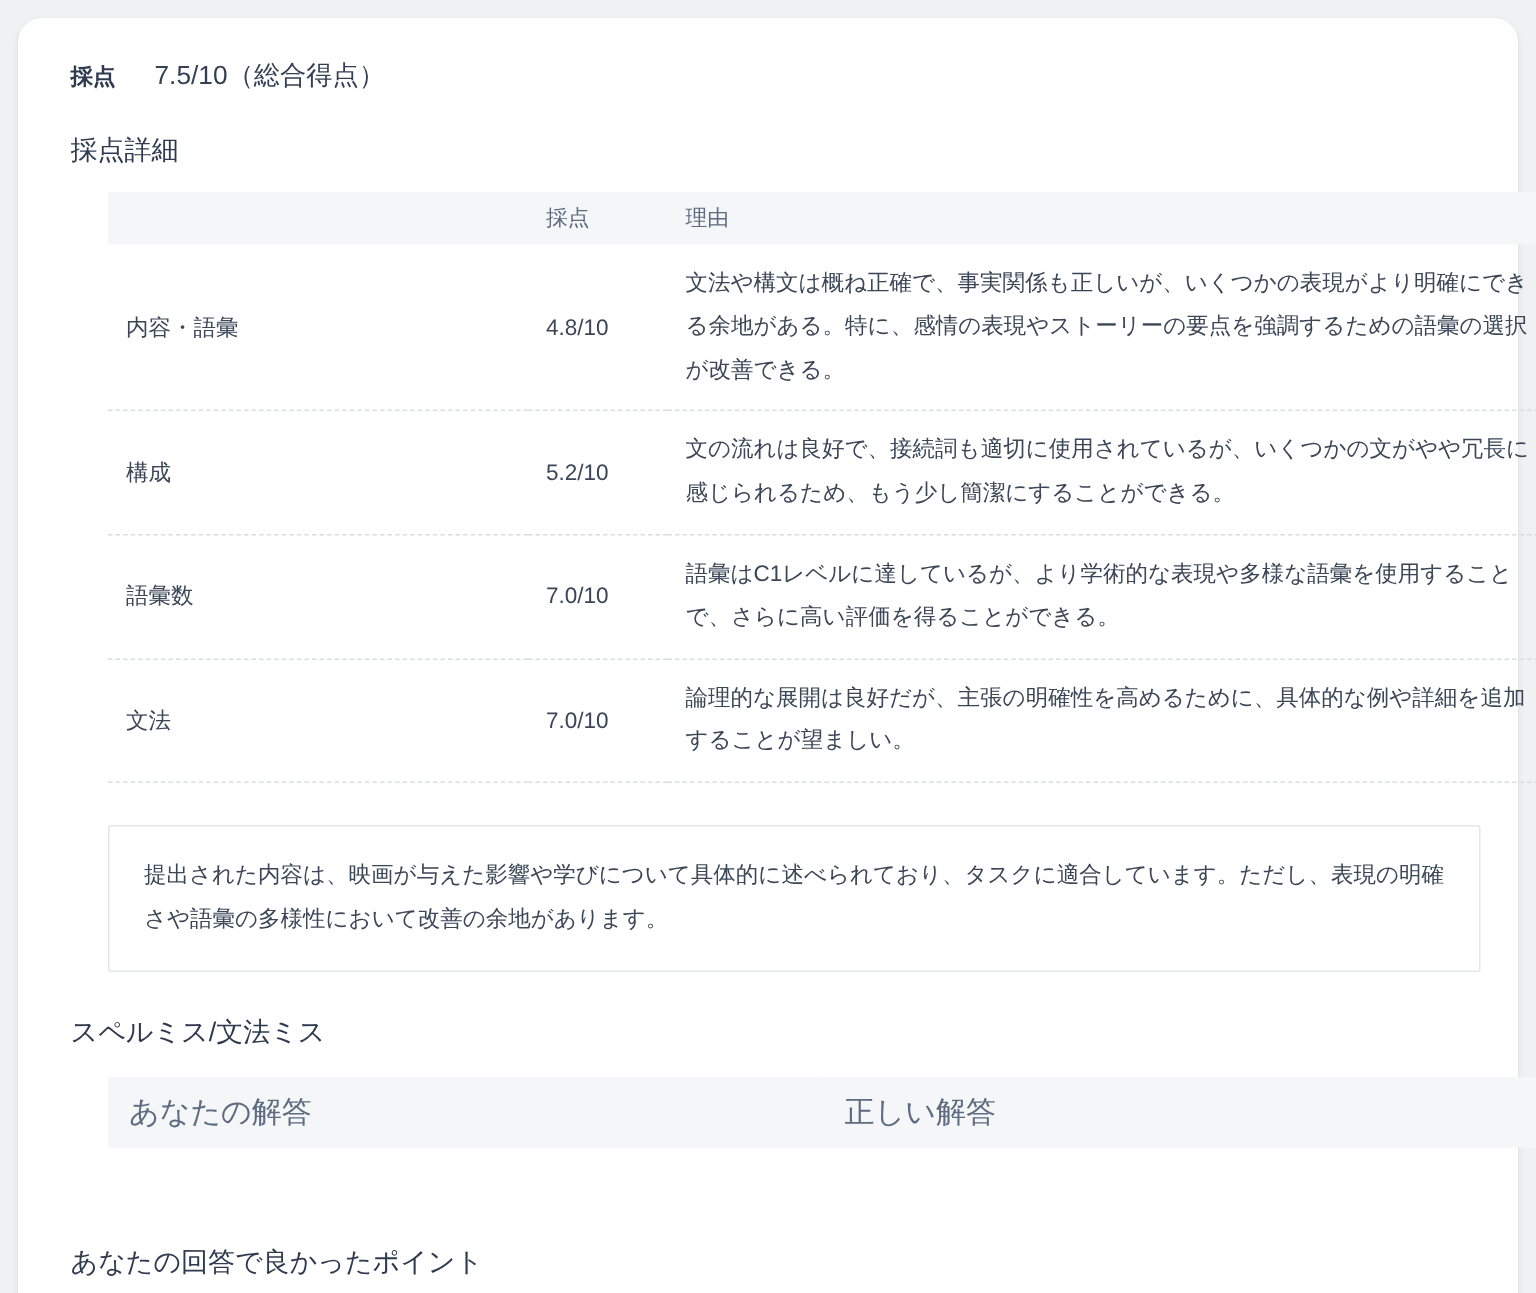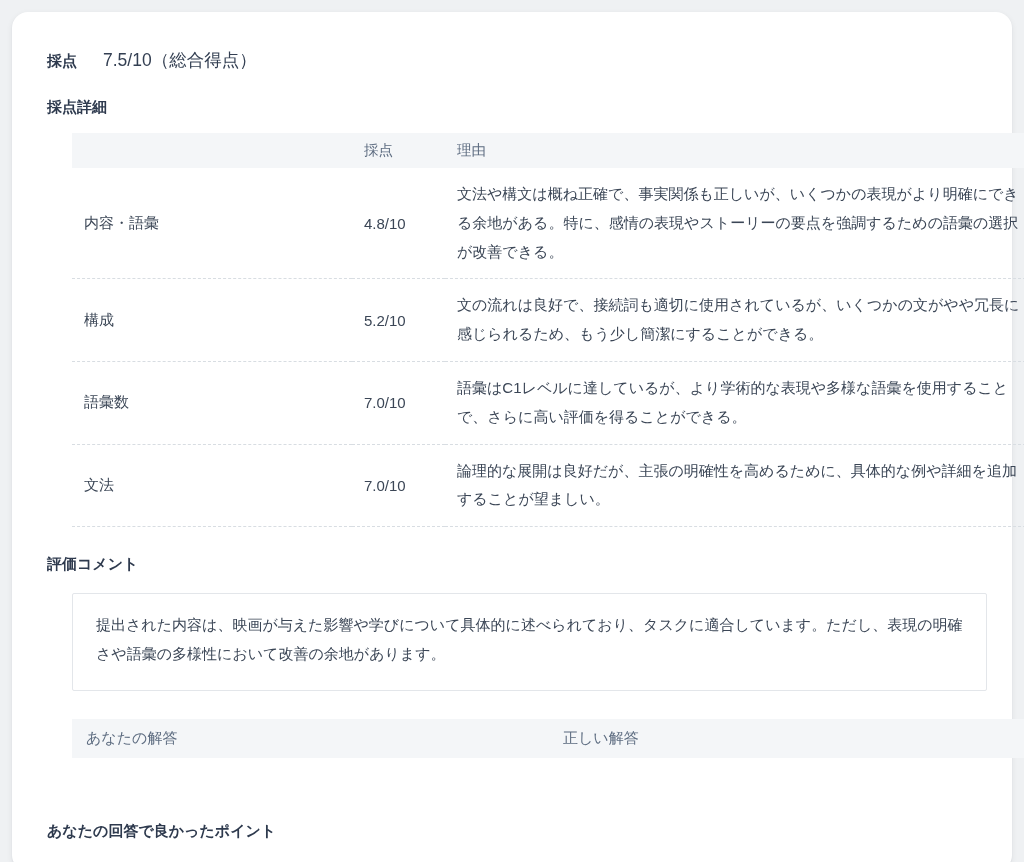--- a/index.html
+++ b/index.html
@@ -29,26 +29,25 @@
     margin: 0 0 26px 12px;
   }
   .score-label {
     font-weight: bold;
     font-size: 15px;
     color: #2e3a4e;
   }
   .score-value {
     font-size: 17.5px;
     color: #333f52;
-    margin-top: 10px;
   }
   
   .section-heading {
-    font-weight: bold;
-    font-size: 15px;
+    font-weight: normal;
+    font-size: 18px;
     color: #2e3a4e;
     margin: 0 0 0 12px;
   }
   
   .indent { margin-left: 37px; margin-right: 2px; }
   table { border-collapse: collapse; width: 100%; }
   .detail-table { margin-top: 16px; margin-bottom: 28px; }
   .detail-table thead th {
     background: #f4f6f8;
     text-align: left;
@@ -71,29 +70,28 @@
   .comment-box {
     border: 1px solid #e3e6ea;
     border-radius: 2px;
     background: #ffffff;
     padding: 19px 23px;
     font-size: 15px;
     line-height: 1.92;
     color: #3b4656;
     margin-top: 19px;
     margin-bottom: 28px;
-    font-family: Liberation Mono, monospace;
   }
   
   .mistakes-table { margin-top: 18px; }
   .mistakes-table thead th {
     background: #f4f6f8;
     text-align: left;
     font-weight: 500;
-    font-size: 15px;
+    font-size: 20px;
     color: #5d6c80;
     padding: 10px 14px;
   }
   .mistakes-table th { width: 50%; }
   .mistakes-empty { height: 44px; }
   .section-gap { margin-top: 20px; }
 </style>
 </head>
 <body>
 
@@ -131,25 +129,25 @@
         <td class="cell-reason">語彙はC1レベルに達しているが、より学術的な表現や多様な語彙を使用することで、さらに高い評価を得ることができる。</td>
       </tr>
       <tr>
         <td>文法</td>
         <td>7.0/10</td>
         <td class="cell-reason">論理的な展開は良好だが、主張の明確性を高めるために、具体的な例や詳細を追加することが望ましい。</td>
       </tr>
     </tbody>
   </table>
 
-  <div class="section-heading">評価コメント</div>
   <div class="comment-box indent">
     <span>提出された内容は、映画が与えた影響や学びについて具体的に述べられており、タスクに適合しています。ただし、表現の明確さや語彙の多様性において改善の余地があります。</span>
   </div>
 
+  <div class="section-heading">スペルミス/文法ミス</div>
   <table class="mistakes-table indent">
     <thead>
       <tr>
         <th>あなたの解答</th>
         <th>正しい解答</th>
       </tr>
     </thead>
   </table>
   <div class="mistakes-empty indent"></div>
 

